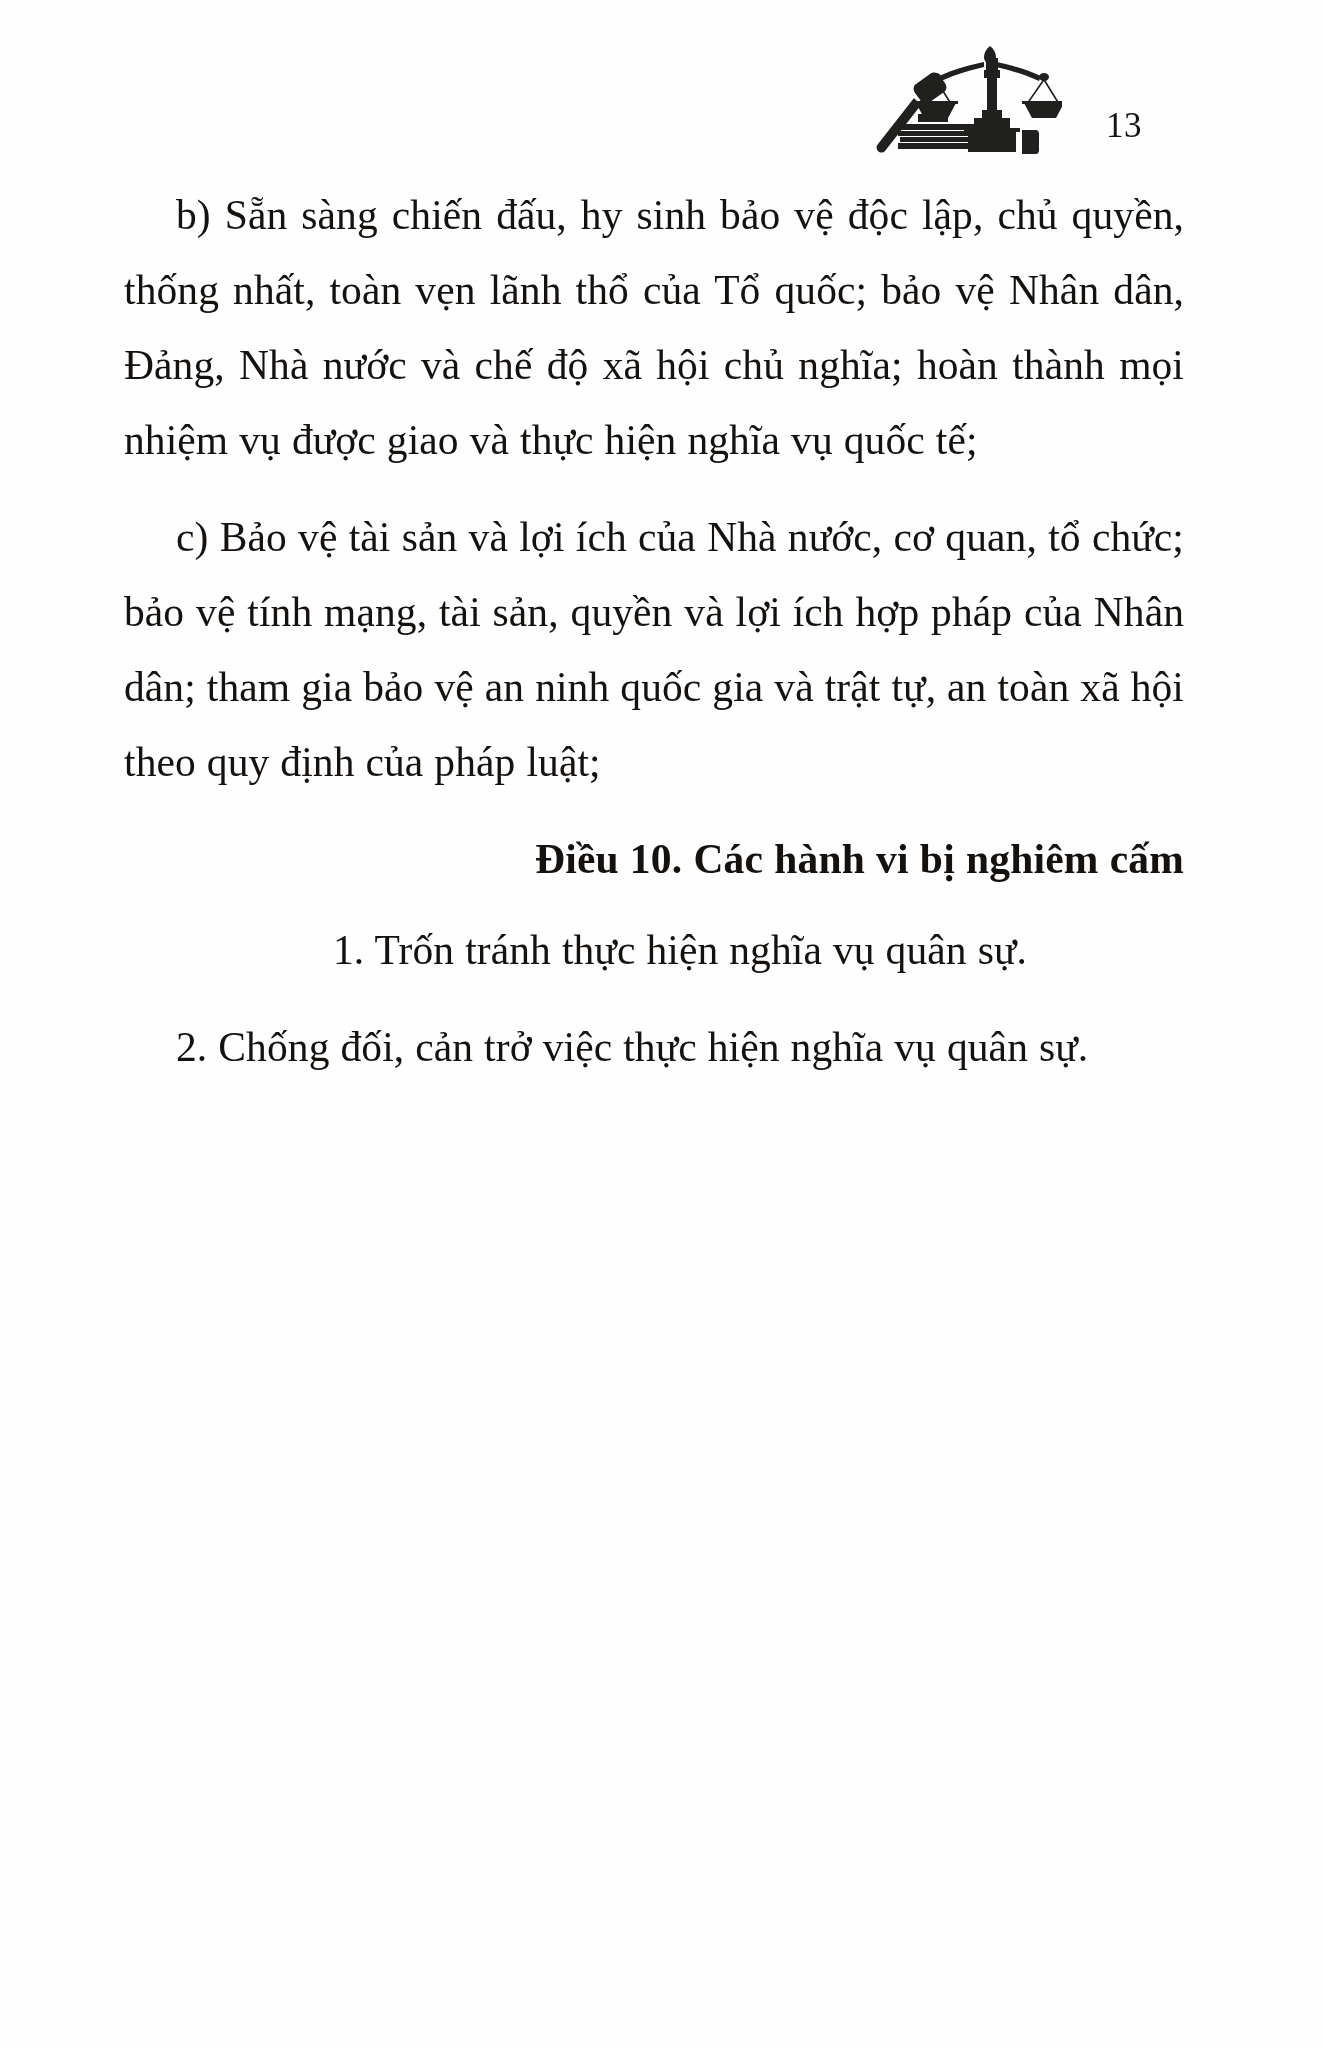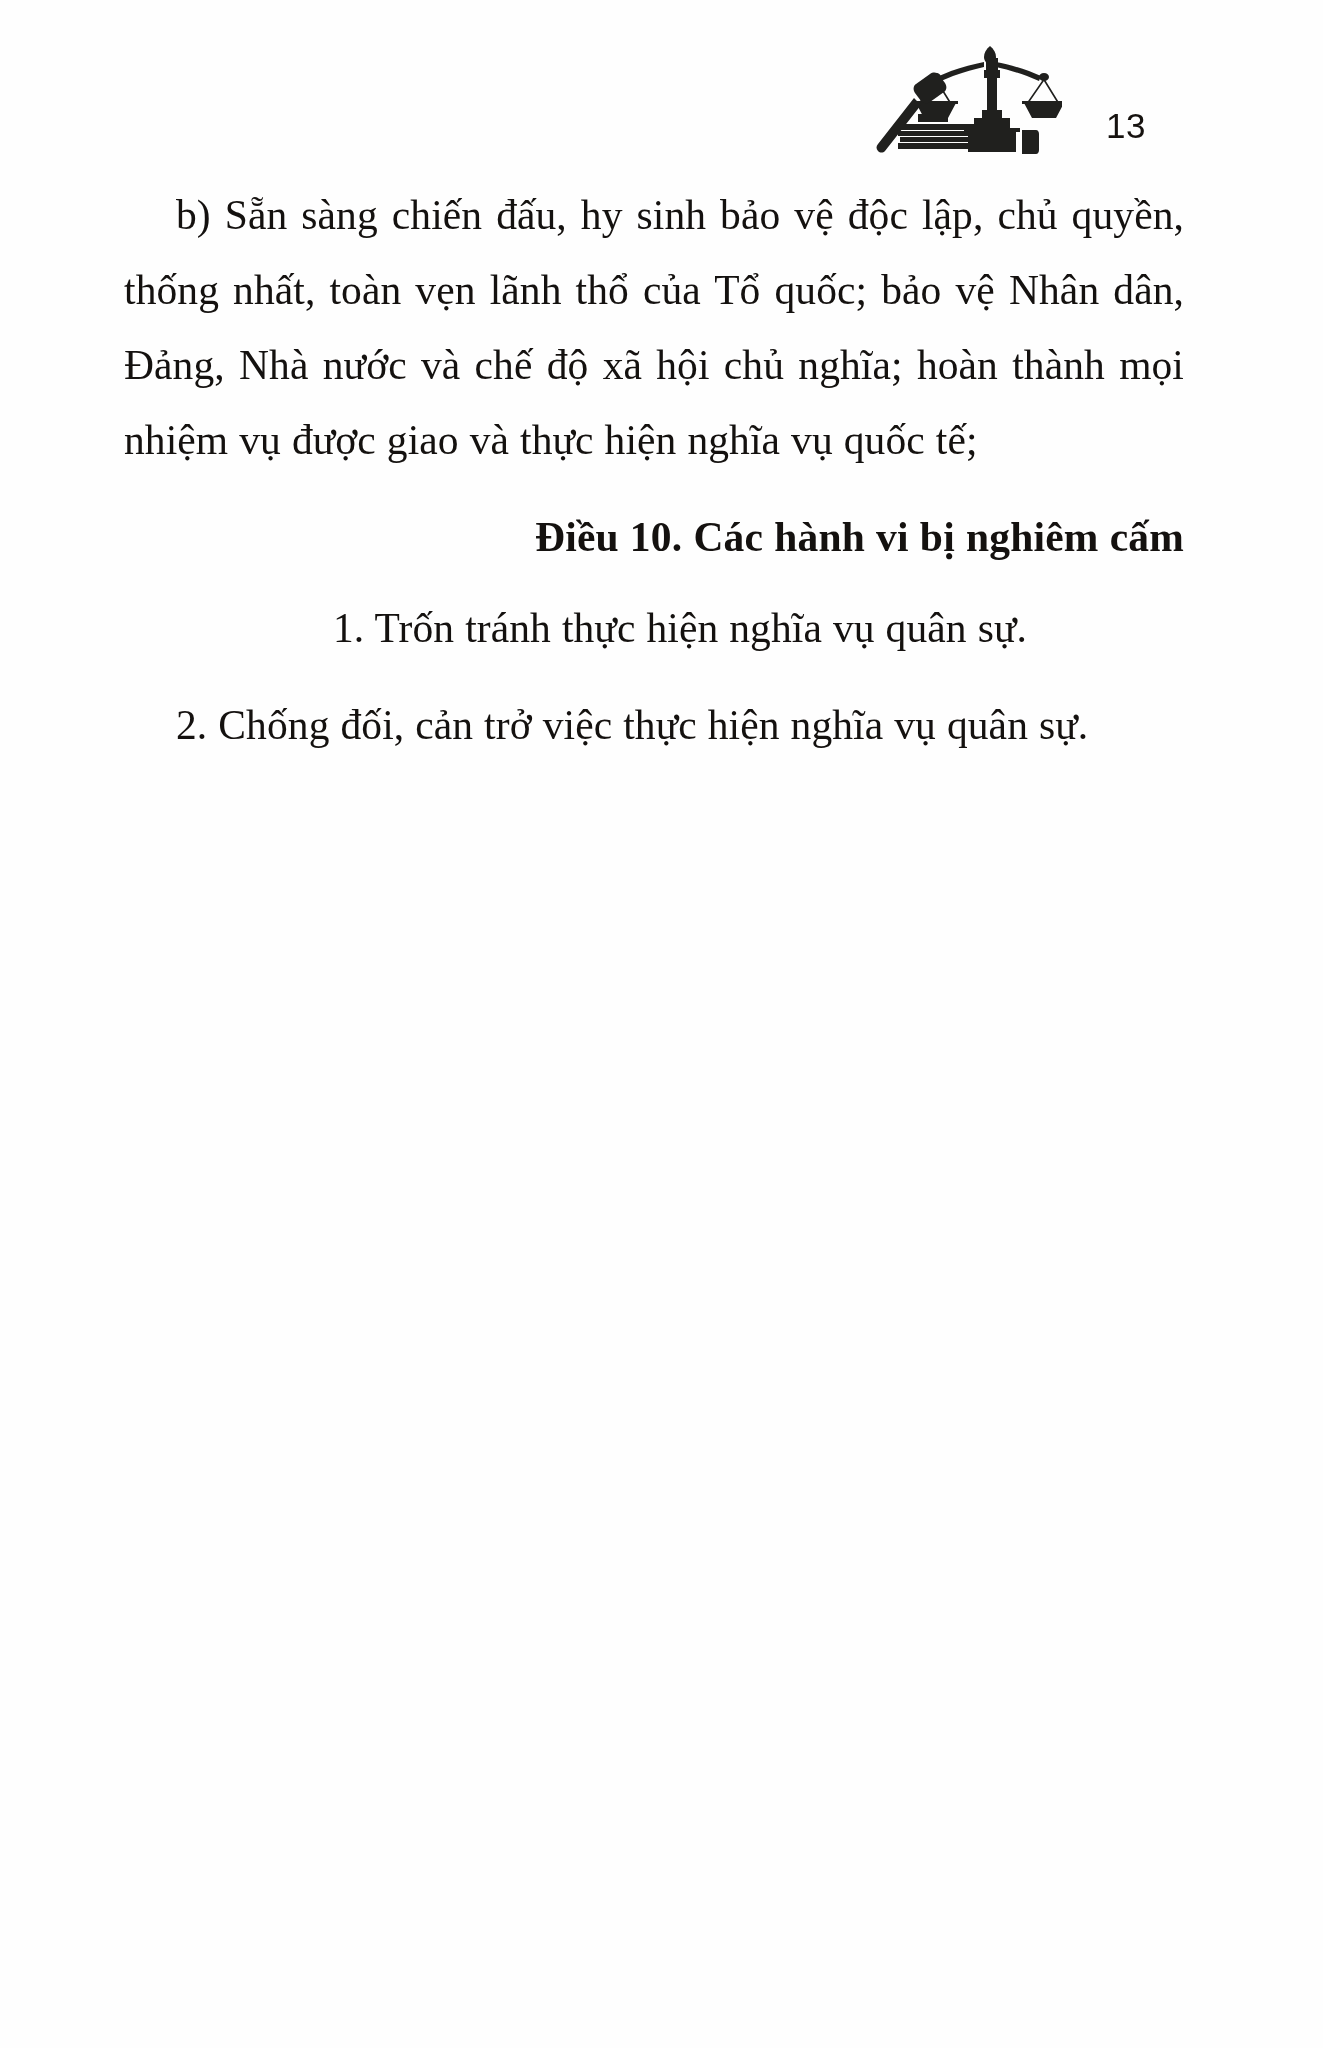--- a/index.html
+++ b/index.html
@@ -32,21 +32,21 @@
     width: 190px;
     height: 124px;
   }
   .page-number {
     position: absolute;
     left: 1106px;
     top: 78px;
     font-size: 35px;
     letter-spacing: 0.5px;
     color: #16120f;
-    font-family: Liberation Sans, sans-serif;
+    font-family: Liberation Serif, serif;
   }
 
   
   .body-text {
     position: absolute;
     left: 124px;
     top: 178px;
     width: 1060px;
   }
   .para {
@@ -129,20 +129,21 @@
     </div>
 
     <div class="page-number">13</div>
   </div>
 
   <div class="body-text">
 
 
     <p class="para">b) Sẵn sàng chiến đấu, hy sinh bảo vệ độc lập, chủ quyền, thống nhất, toàn vẹn lãnh thổ của Tổ quốc; bảo vệ Nhân dân, Đảng, Nhà nước và chế độ xã hội chủ nghĩa; hoàn thành mọi nhiệm vụ được giao và thực hiện nghĩa vụ quốc tế;</p>
 
+    <p class="para">c) Bảo vệ tài sản và lợi ích của Nhà nước, cơ quan, tổ chức; bảo vệ tính mạng, tài sản, quyền và lợi ích hợp pháp của Nhân dân; tham gia bảo vệ an ninh quốc gia và trật tự, an toàn xã hội theo quy định của pháp luật;</p>
 
 
 
     <p class="para heading">Điều 10. Các hành vi bị nghiêm cấm</p>
 
     <p class="para tail">1. Trốn tránh thực hiện nghĩa vụ quân sự.</p>
 
     <p class="para">2. Chống đối, cản trở việc thực hiện nghĩa vụ quân sự.</p>
 
   </div>

